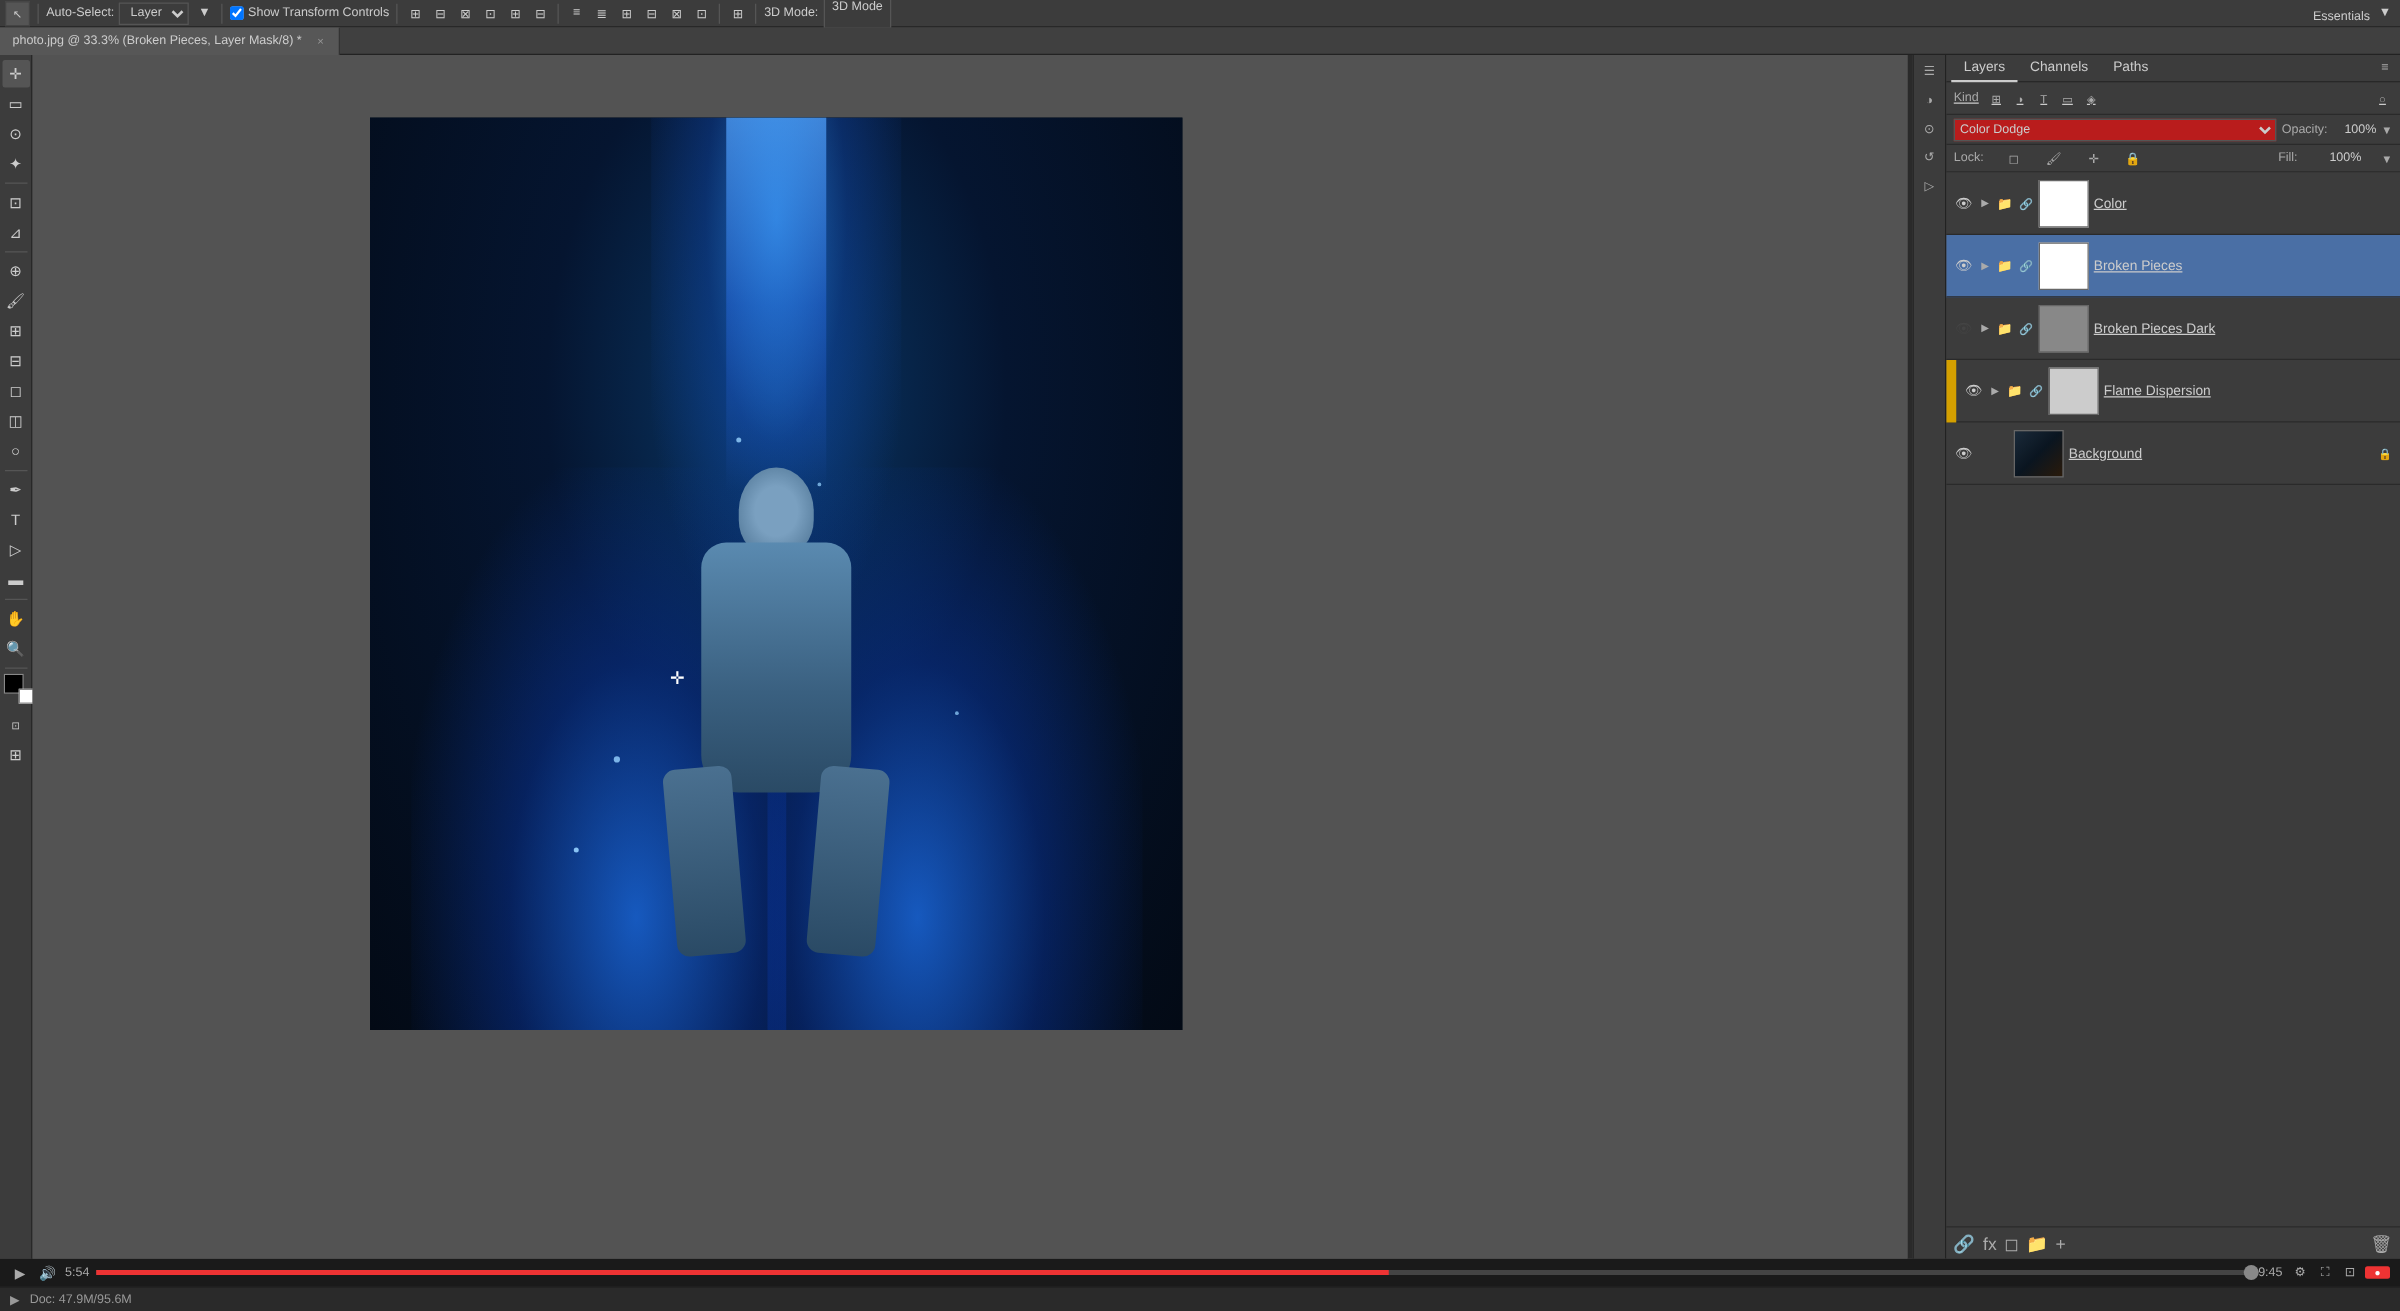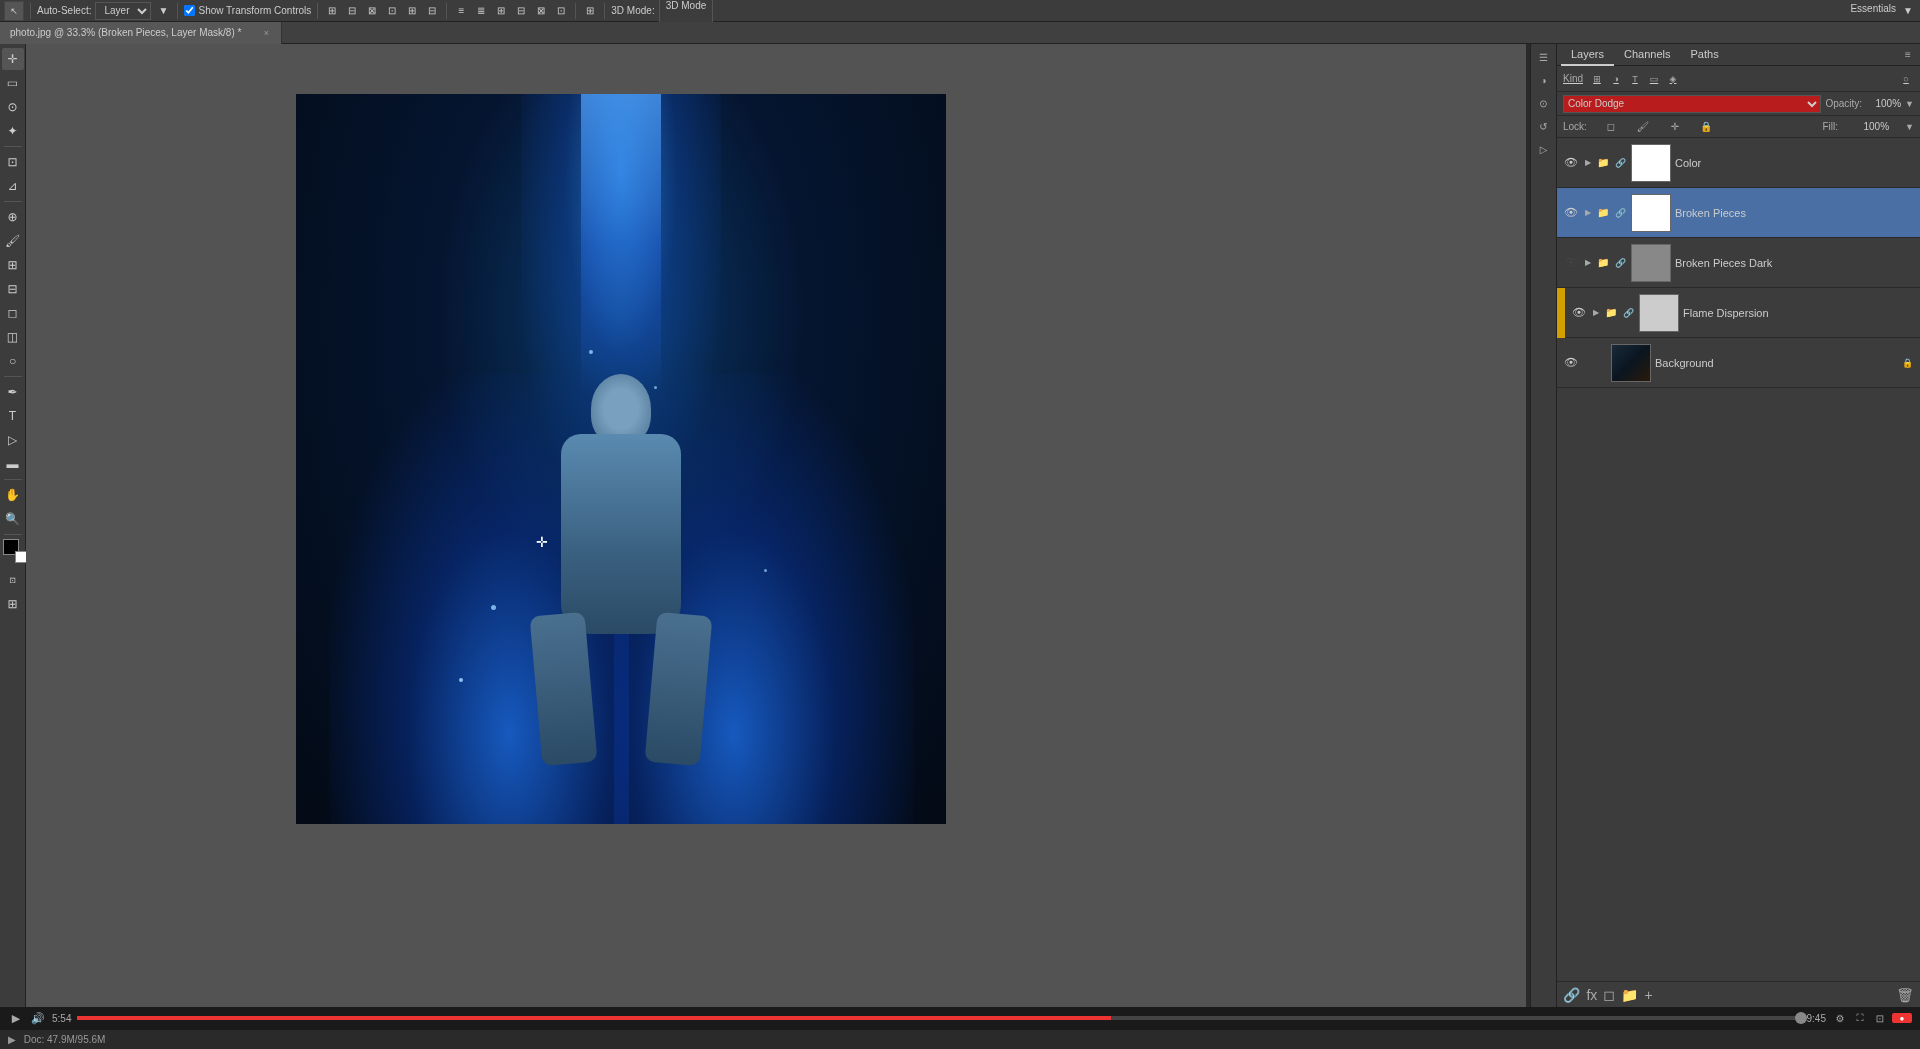--- a/index.html
+++ b/index.html
@@ -69,41 +69,41 @@
       display: flex;
       align-items: center;
       justify-content: center;
       color: #ccc;
       font-size: 10px;
       cursor: pointer;
     }
     .essentials-area {
       margin-left: auto;
       display: flex;
-      align-items: flex-start;
+      align-items: flex-end;
       gap: 4px;
     }
 
     
     #tab-bar {
       height: 22px;
       background: #404040;
       display: flex;
       align-items: center;
       border-bottom: 1px solid #222;
       flex-shrink: 0;
     }
     .tab {
       height: 22px;
       background: #575757;
       border-right: 1px solid #333;
       padding: 0 10px;
       display: flex;
       align-items: center;
-      gap: 20px;
+      gap: 10px;
       font-size: 10px;
       color: #ccc;
       cursor: pointer;
     }
     .tab-close {
       width: 10px;
       height: 10px;
       display: flex;
       align-items: center;
       justify-content: center;
@@ -508,20 +508,21 @@
       height: 38px;
       background: #fff;
       border: 1px solid #666;
       flex-shrink: 0;
     }
     .layer-thumb.dark { background: #888; }
     .layer-name {
       font-size: 11px;
       color: #ccc;
       flex: 1;
+      text-decoration: underline;
     }
     .layer-lock-icon {
       width: 12px;
       height: 12px;
       display: flex;
       align-items: center;
       justify-content: center;
       font-size: 9px;
       color: #888;
       flex-shrink: 0;

